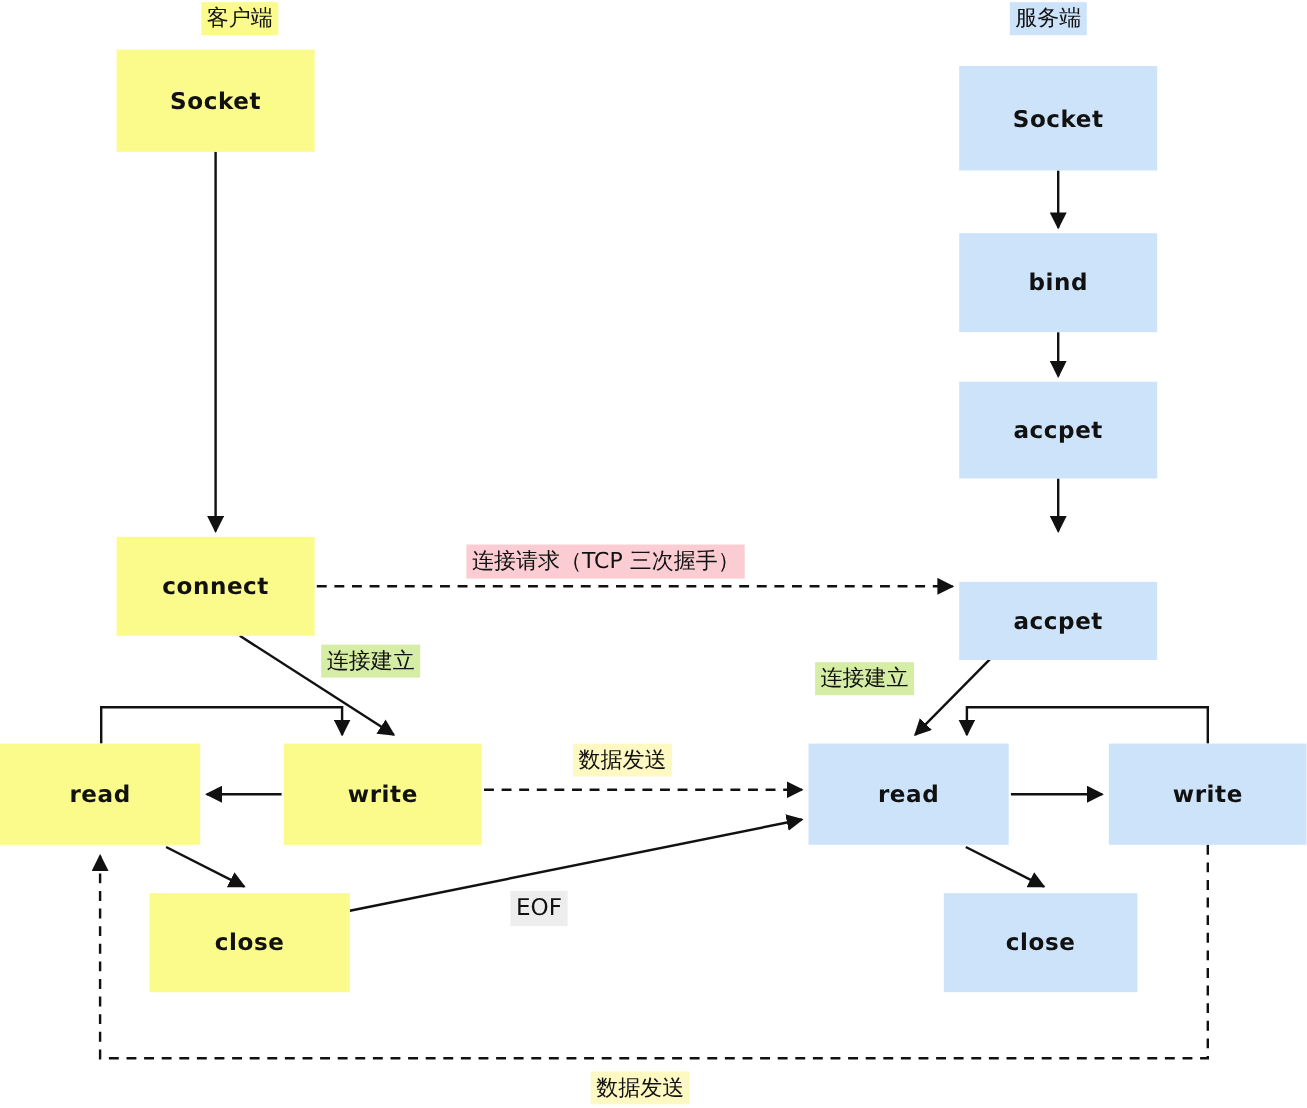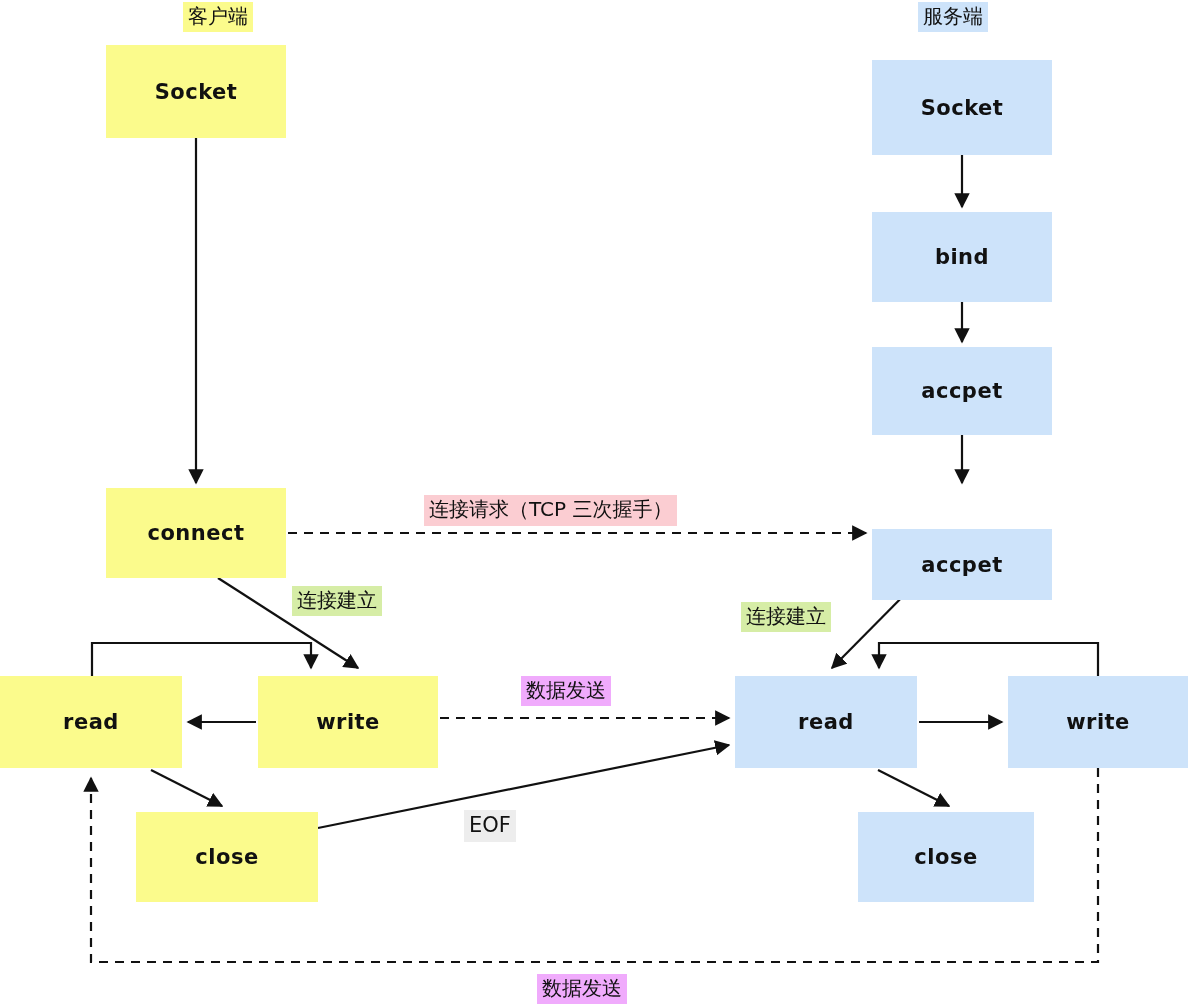--- a/index.html
+++ b/index.html
@@ -50,21 +50,21 @@
     font-family: "DejaVu Sans", "Liberation Sans", sans-serif;
     font-size: 20px;
     color: #111111;
     white-space: nowrap;
     line-height: 1.15;
   }
   .tag.yellow { background: #fbfb8c; margin-left: 31px; }
   .tag.blue   { background: #cde3fa; }
   .tag.pink   { background: #fbcdd2; }
   .tag.green  { background: #d6eda6; }
-  .tag.orange { background: #f0abfc; }
+  .tag.orange { background: #fef9c3; }
   .tag.grey   { background: #ededed; }
 </style>
 </head>
 <body>
 
 <div id="diagram-root">
 
   <svg class="edges" viewBox="0 0 1188 1007">
     <defs>
       <marker id="arrow" viewBox="0 0 10 10" refX="9" refY="5" markerWidth="7" markerHeight="7" orient="auto-start-reverse">

